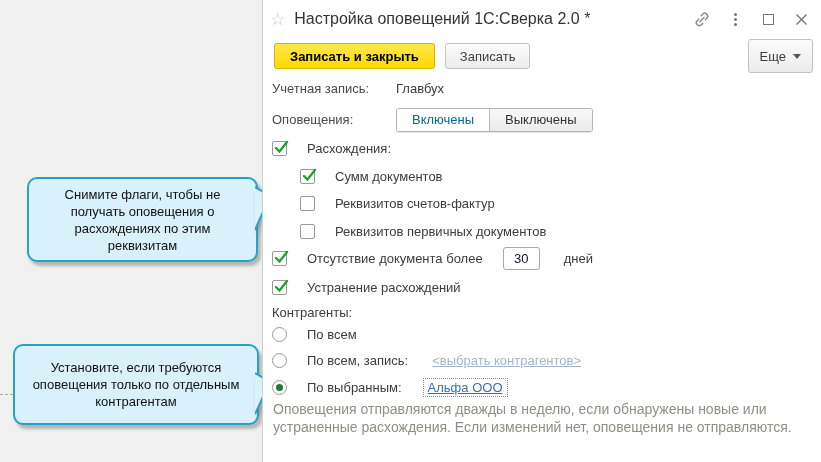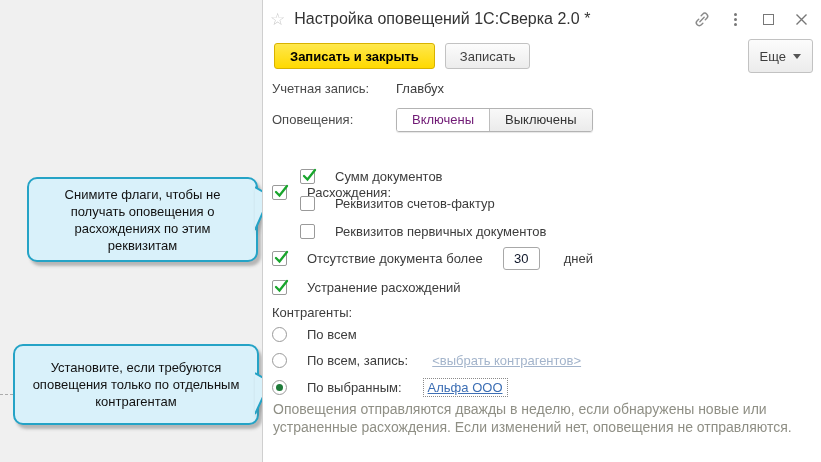--- a/index.html
+++ b/index.html
@@ -26,21 +26,21 @@
   .btn-gray { background:linear-gradient(#fcfcfc,#ececec); border:1px solid #c2c2c2; color:#3e3e3e; padding:0 14px; }
   .btn-more { margin-left:auto; padding:16px 11px; }
   .caret { width:0; height:0; border-left:4px solid transparent; border-right:4px solid transparent; border-top:5px solid #555; margin-left:7px; }
 
   .row { position:absolute; left:9px; height:18px; display:flex; align-items:center; gap:20px; font-size:13px; color:#3c3c3c; white-space:nowrap; }
   .row .flabel { width:104px; color:#4a4a4a; }
 
   
   .toggle { display:flex; height:24px; border:1px solid #b3b3b3; border-radius:3px; overflow:hidden; box-shadow:0 1px 1px rgba(0,0,0,0.10); }
   .tseg { display:flex; align-items:center; padding:0 15px; font-size:13px; cursor:pointer; }
-  .tseg.on { background:#ffffff; color:#701a75; border-right:1px solid #bdbdbd; }
+  .tseg.on { background:#ffffff; color:#0369a1; border-right:1px solid #bdbdbd; }
   .tseg.off { background:linear-gradient(#f9f9f9,#ebebeb); color:#333; }
 
   
   .cb { width:15px; height:15px; min-width:15px; background:#fff; border:1px solid #9a9a9a; border-radius:2px; position:relative; cursor:pointer; }
   .cb svg { position:absolute; left:0px; top:-3px; overflow:visible; }
 
   
   .rb { width:15px; height:15px; min-width:15px; border:1px solid #9a9a9a; border-radius:50%; background:#fff; position:relative; cursor:pointer; }
   .rb.sel::after { content:""; position:absolute; left:3px; top:3px; width:7px; height:7px; border-radius:50%; background:#1d7a38; }
 
@@ -126,21 +126,21 @@
     </div>
 
     <div class="row" style="top:107px;height:25px;">
       <span class="flabel">Оповещения:</span>
       <span class="toggle">
         <span class="tseg on">Включены</span>
         <span class="tseg off">Выключены</span>
       </span>
     </div>
 
-    <div class="row" style="top:139px;margin-top:44px;">
+    <div class="row" style="top:139px;">
       <span class="cb">
         <svg width="17" height="17" viewBox="0 0 17 17">
             <path d="M3 9 L6.5 12.5 L14 3" fill="none" stroke="#18a52c" stroke-width="2.3" stroke-linecap="round"></path>
           </svg>
       </span>
       <span>Расхождения:</span>
     </div>
 
     <div class="row indent" style="top:167px;">
       <span class="cb">

